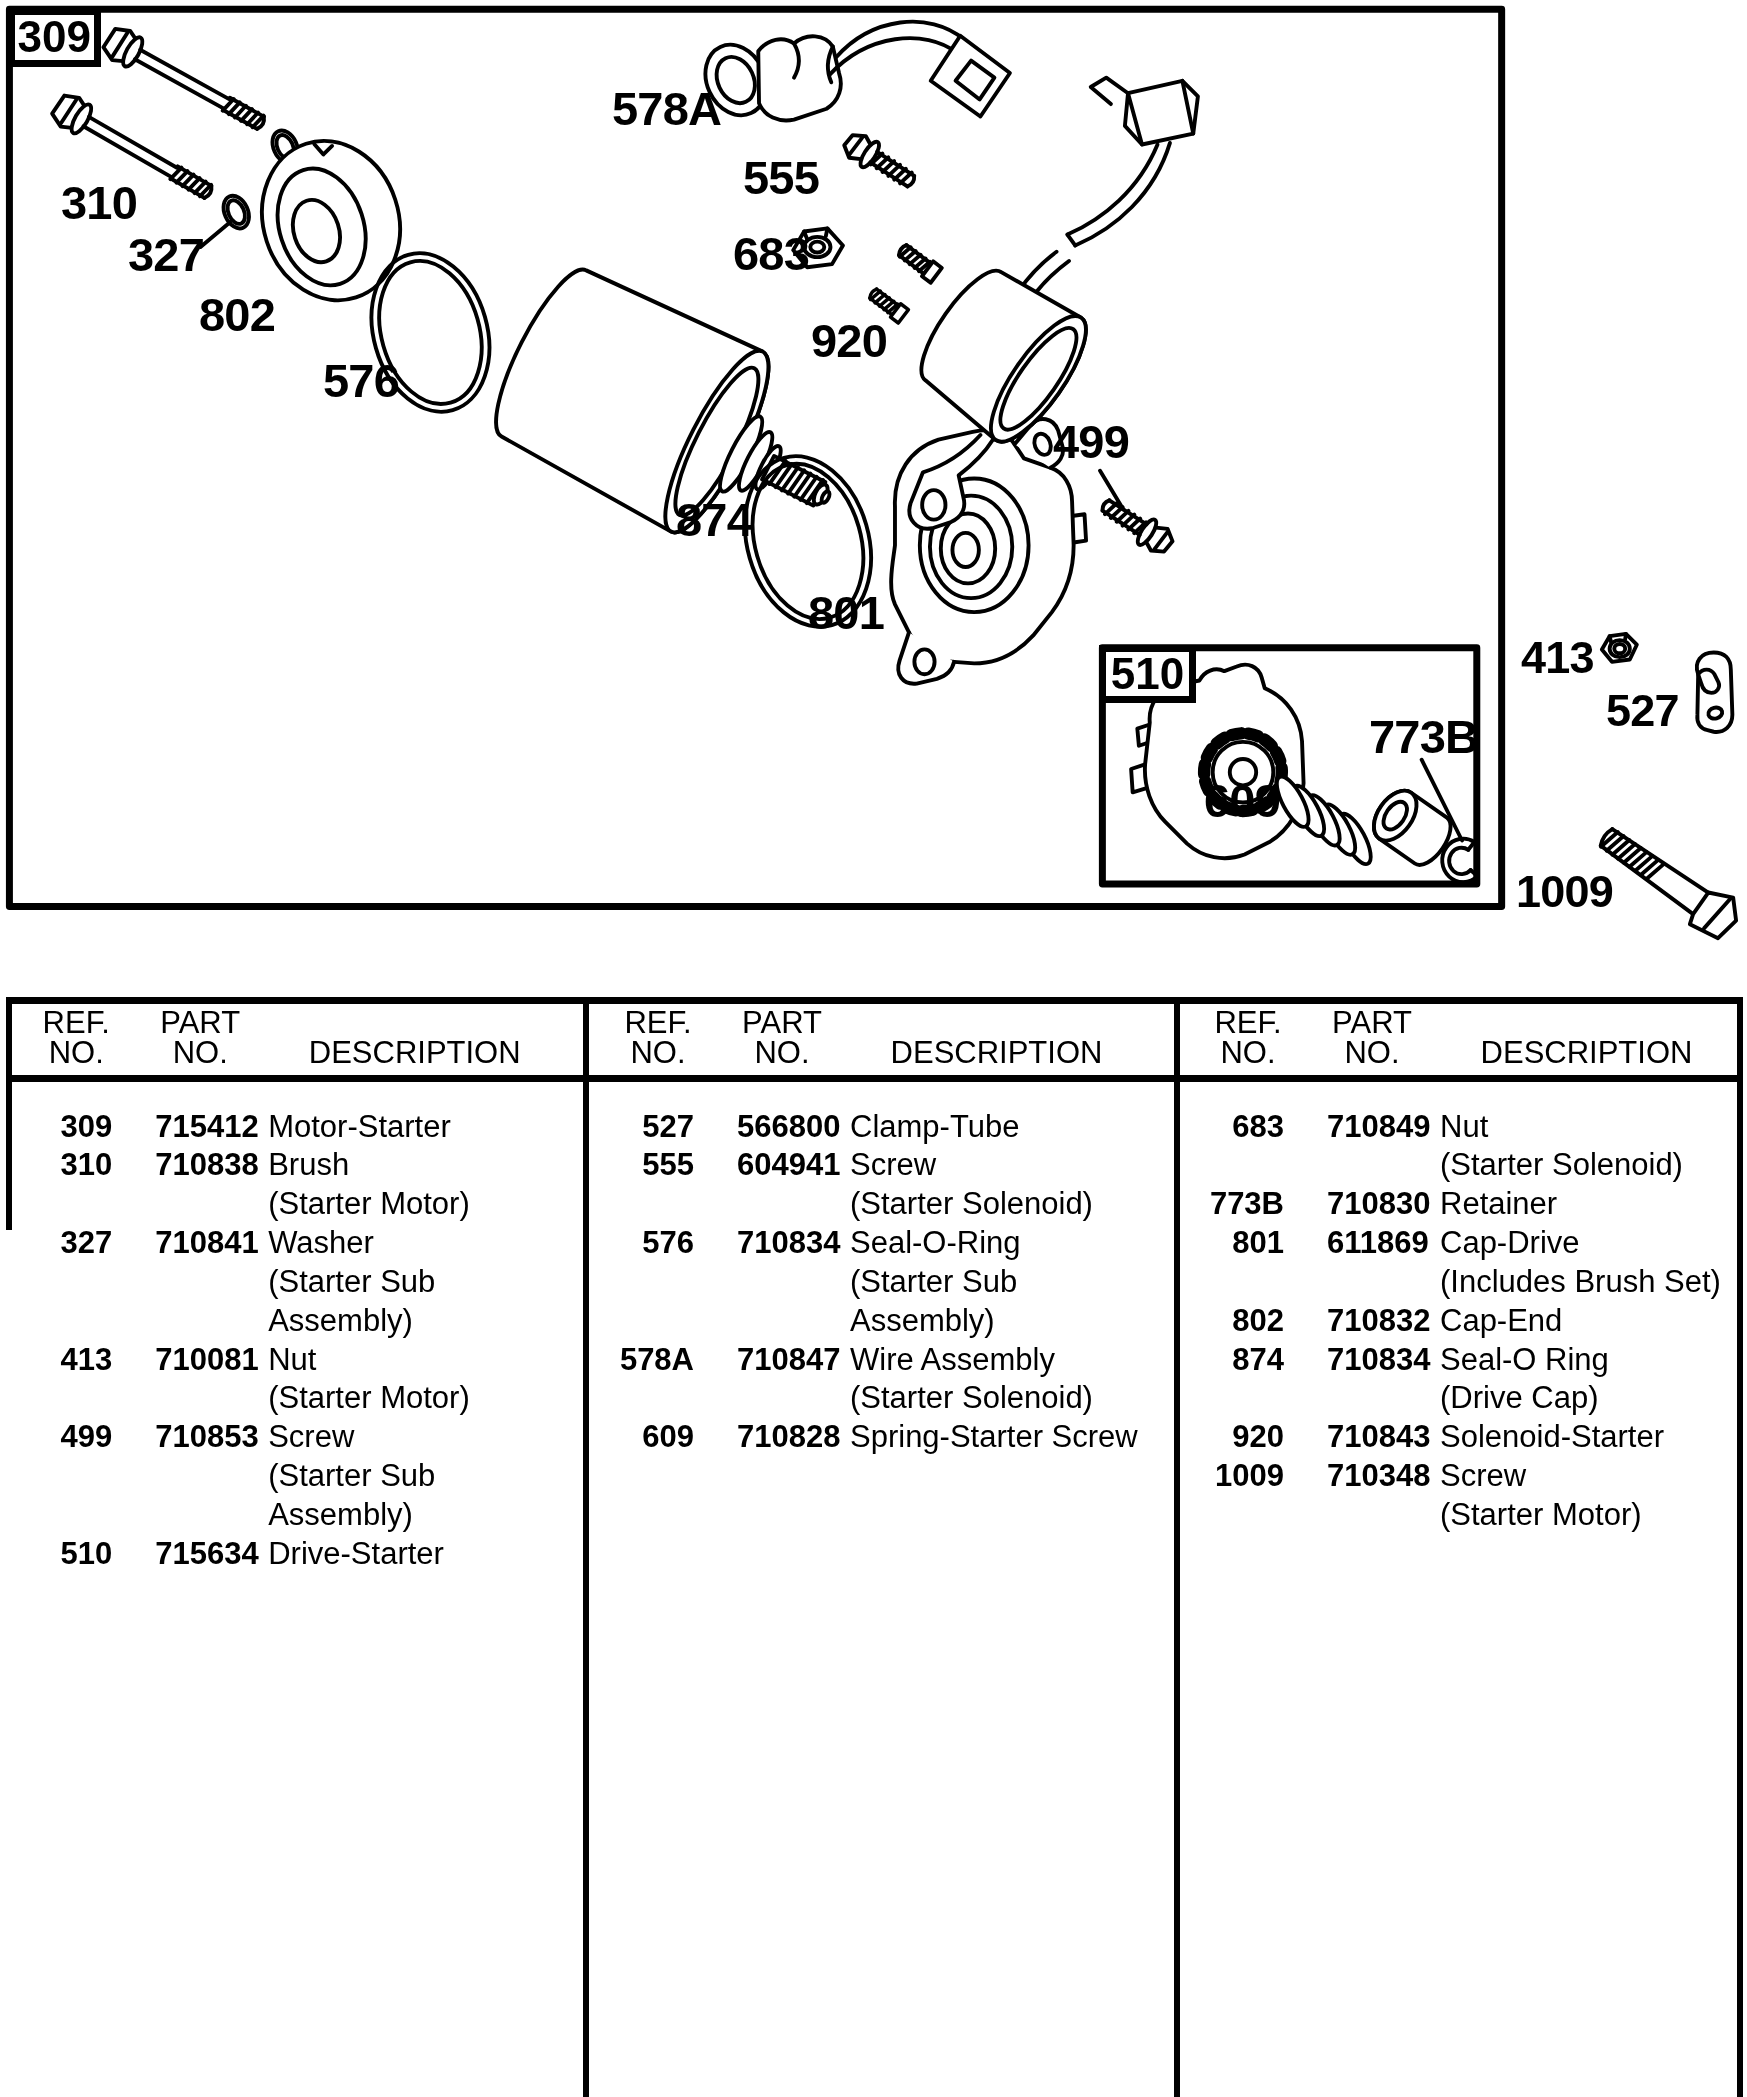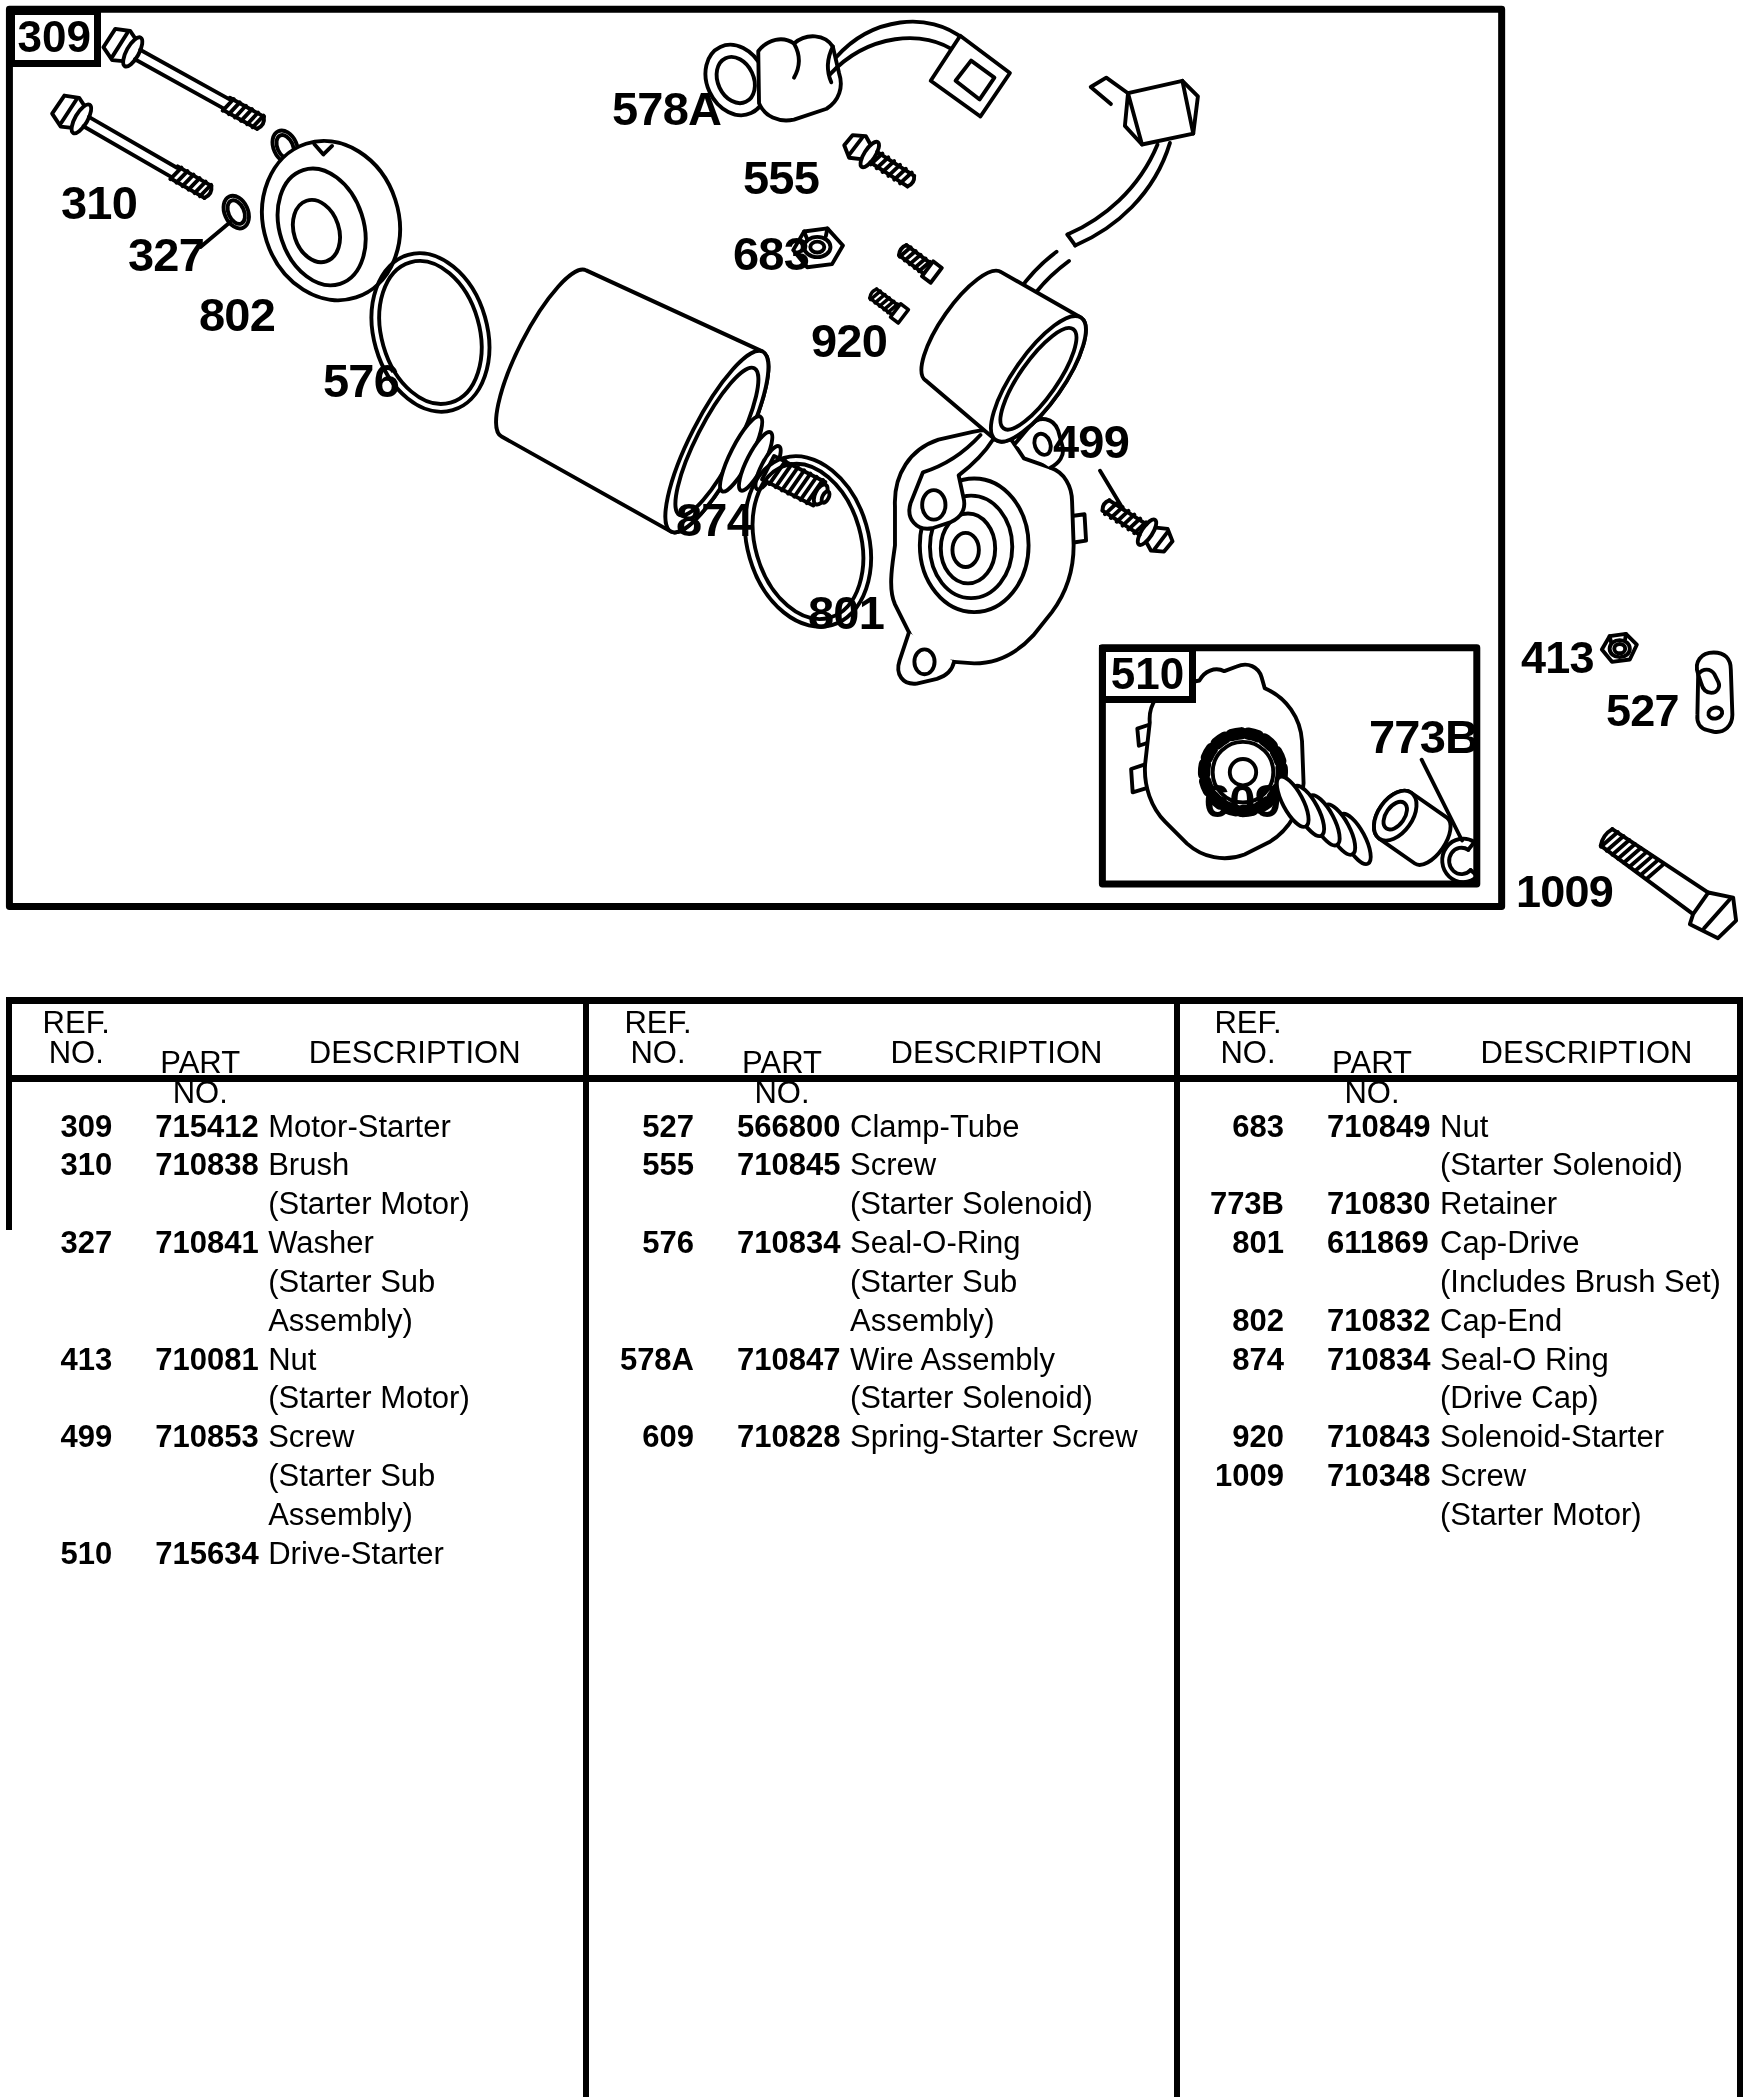--- a/index.html
+++ b/index.html
@@ -11,21 +11,21 @@
   .dlabel.sm{font-size:45px;}
   .dbox{position:absolute;border:7.8px solid #000;background:#fff;display:flex;align-items:center;justify-content:center;
         font-weight:700;font-size:44px;line-height:1;}
   
   .rule{position:absolute;background:#000;}
   
   .tgroup{position:absolute;top:997px;width:579px;height:799px;font-size:31px;}
   .ghead{position:absolute;top:11px;left:0;width:100%;}
   .h2line{position:absolute;text-align:center;line-height:30px;white-space:pre-line;}
   .h-ref{left:14px;width:112px;}
-  .h-part{left:138px;width:112px;margin-top:40px;}
+  .h-part{left:138px;width:112px;}
   .h-desc{left:296px;width:225px;top:30px;line-height:30px;}
   .trow{position:absolute;left:0;width:100%;height:39px;line-height:39px;}
   .tref{position:absolute;left:0;width:106px;text-align:right;font-weight:700;}
   .tpart{position:absolute;left:149px;font-weight:700;}
   .tdesc{position:absolute;left:262px;}
 </style>
 </head>
 <body>
 
 <div class="page">
@@ -327,21 +327,21 @@
       <div class="h2line h-desc">DESCRIPTION</div>
     </div>
     <div class="rows">
         <div class="trow" style="top: 110px;">
           <span class="tref">527</span>
           <span class="tpart">566800</span>
           <span class="tdesc">Clamp-Tube</span>
         </div>
         <div class="trow" style="top: 148px;">
           <span class="tref">555</span>
-          <span class="tpart">710845</span>
+          <span class="tpart">604941</span>
           <span class="tdesc">Screw</span>
         </div>
         <div class="trow" style="top: 187px;">
           <span class="tref"></span>
           <span class="tpart"></span>
           <span class="tdesc">(Starter Solenoid)</span>
         </div>
         <div class="trow" style="top: 226px;">
           <span class="tref">576</span>
           <span class="tpart">710834</span>

